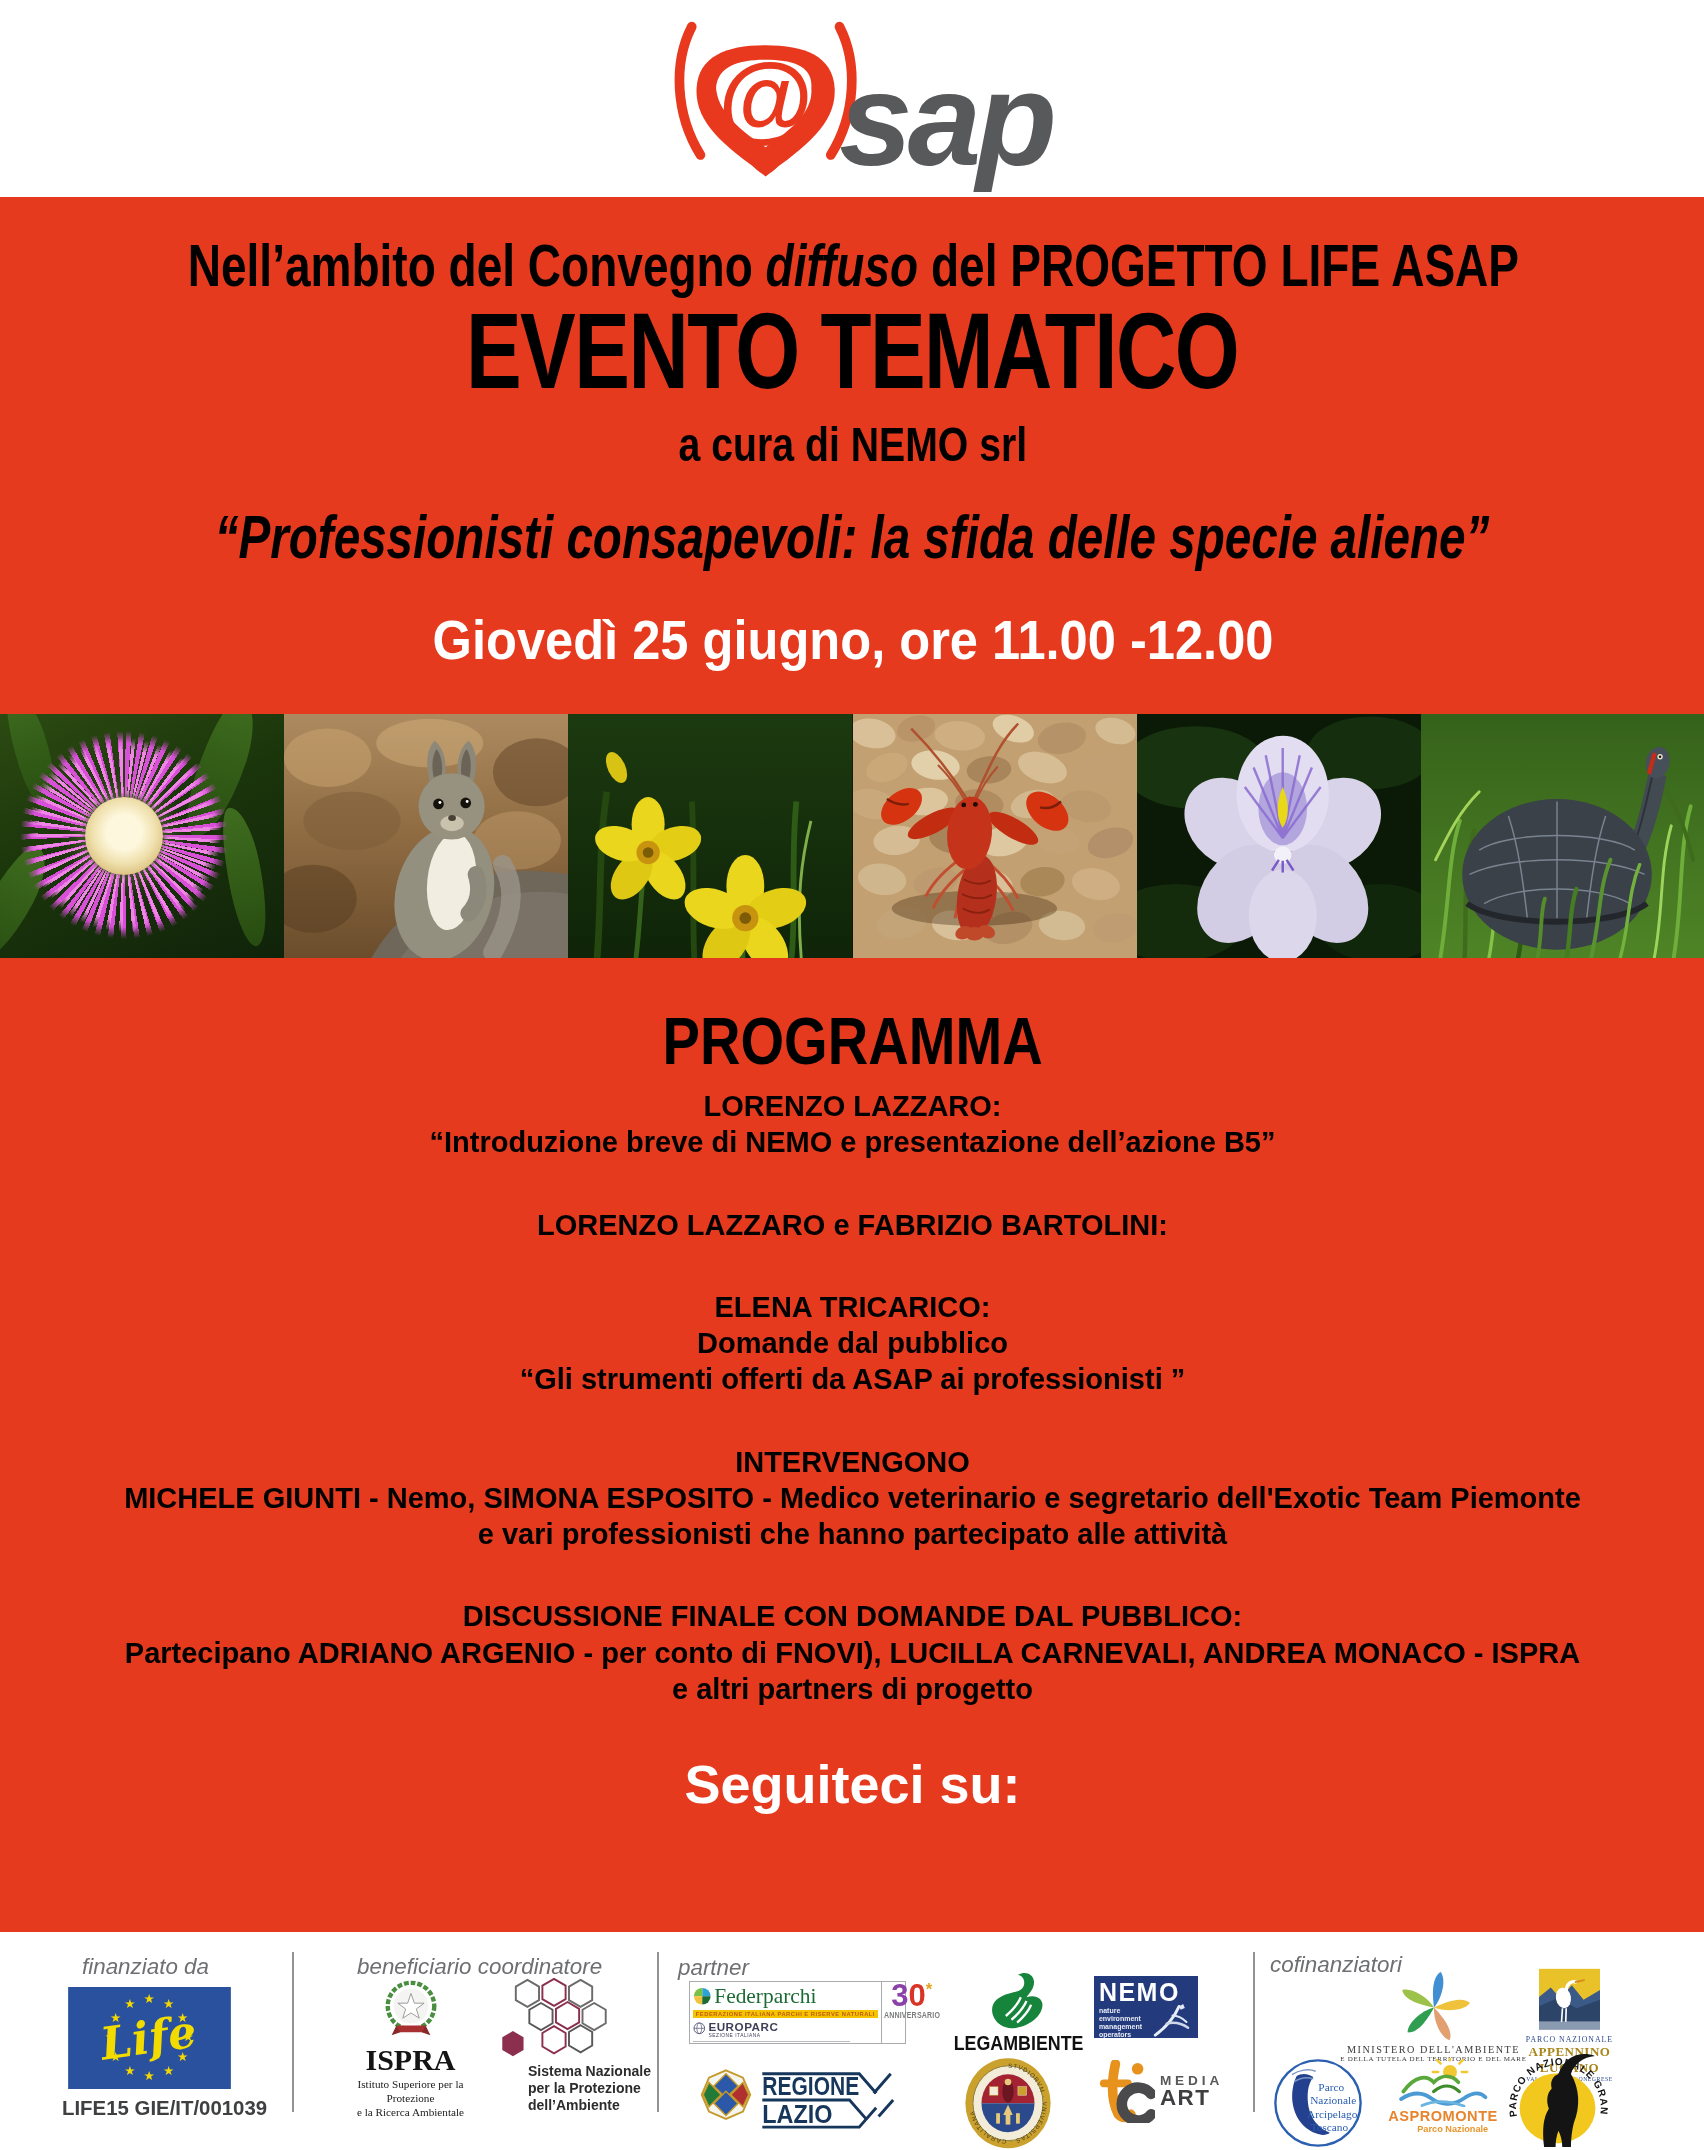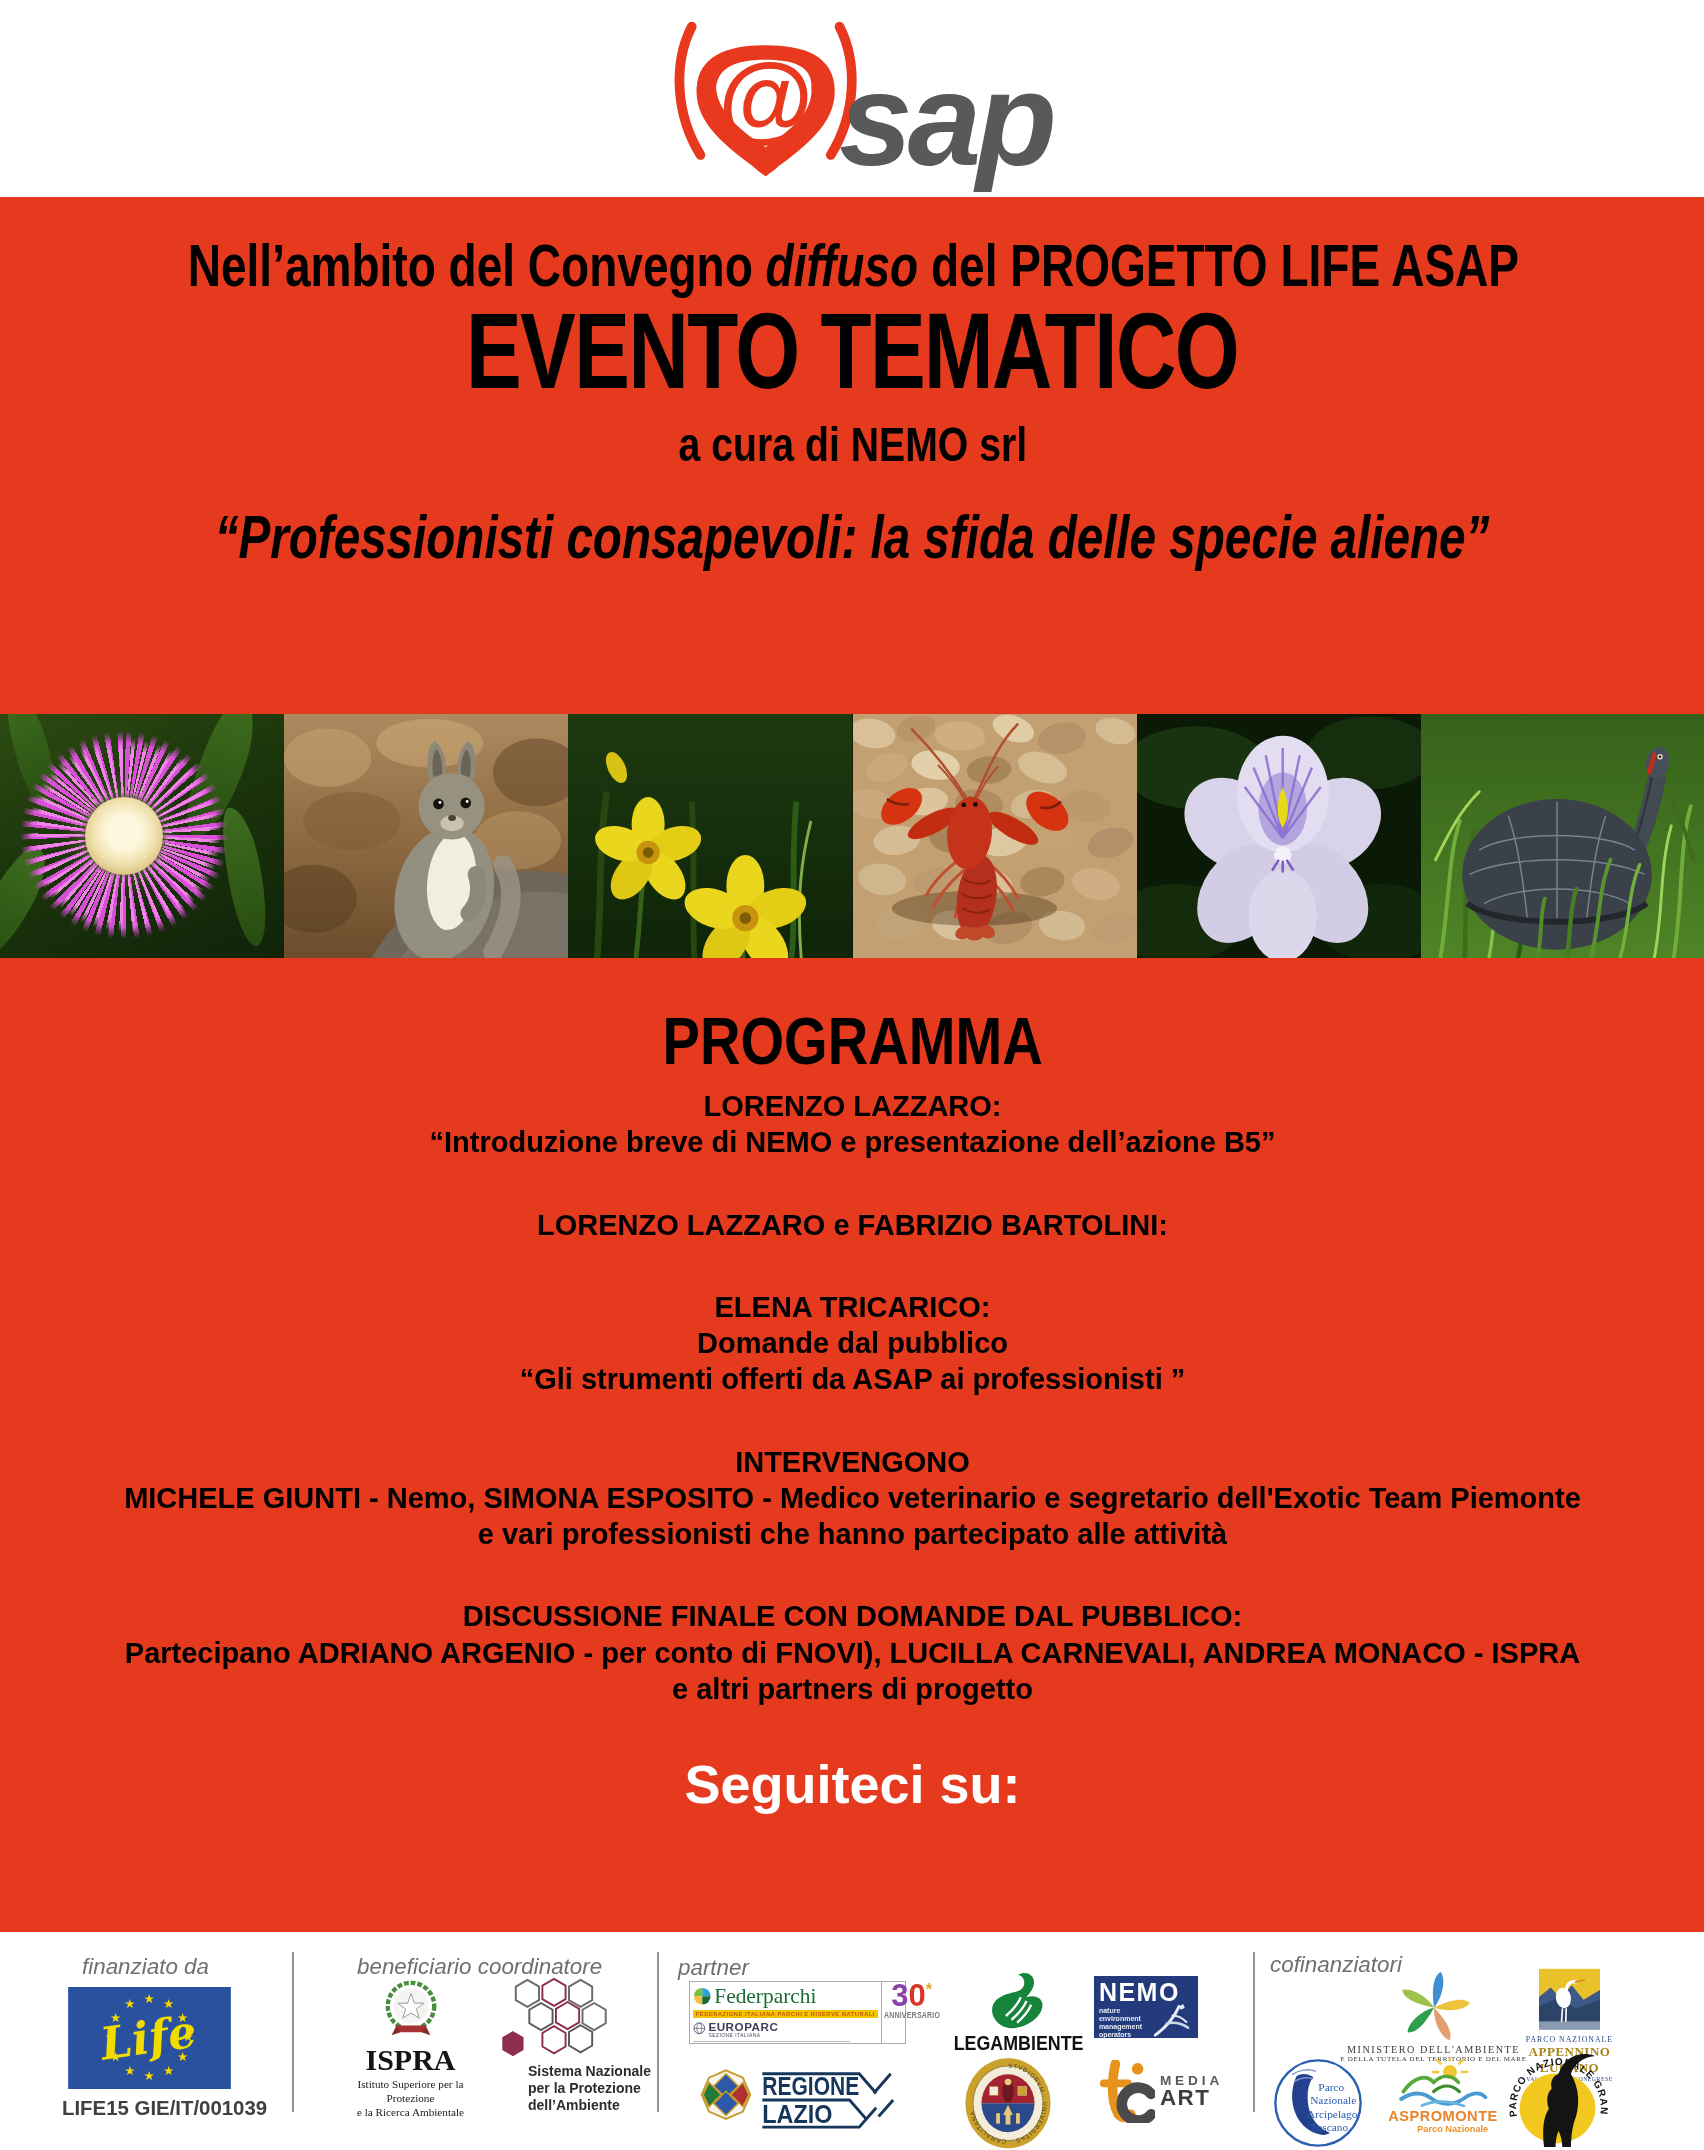--- a/index.html
+++ b/index.html
@@ -129,20 +129,21 @@
     </div>
   </div>
 
   <section class="band band1">
     <div class="cx l1">
       <span class="cond"><span>Nell’ambito del Convegno </span><em>diffuso</em><span> del PROGETTO LIFE ASAP</span></span>
     </div>
     <h1 class="cx evento"><span class="cond">EVENTO TEMATICO</span></h1>
     <div class="cx acura"><span class="cond">a cura di NEMO srl</span></div>
     <div class="cx quote"><span class="cond">“Professionisti consapevoli: la sfida delle specie aliene”</span></div>
+    <div class="cx dt"><span class="cond">Giovedì 25 giugno, ore 11.00 -12.00</span></div>
   </section>
 
   <section class="strip">
 
     <figure class="photo p1">
       <div class="blade b1"></div>
       <div class="blade b2"></div>
       <div class="blade b3"></div>
       <div class="blade b4"></div>
       <div class="burst"></div>

